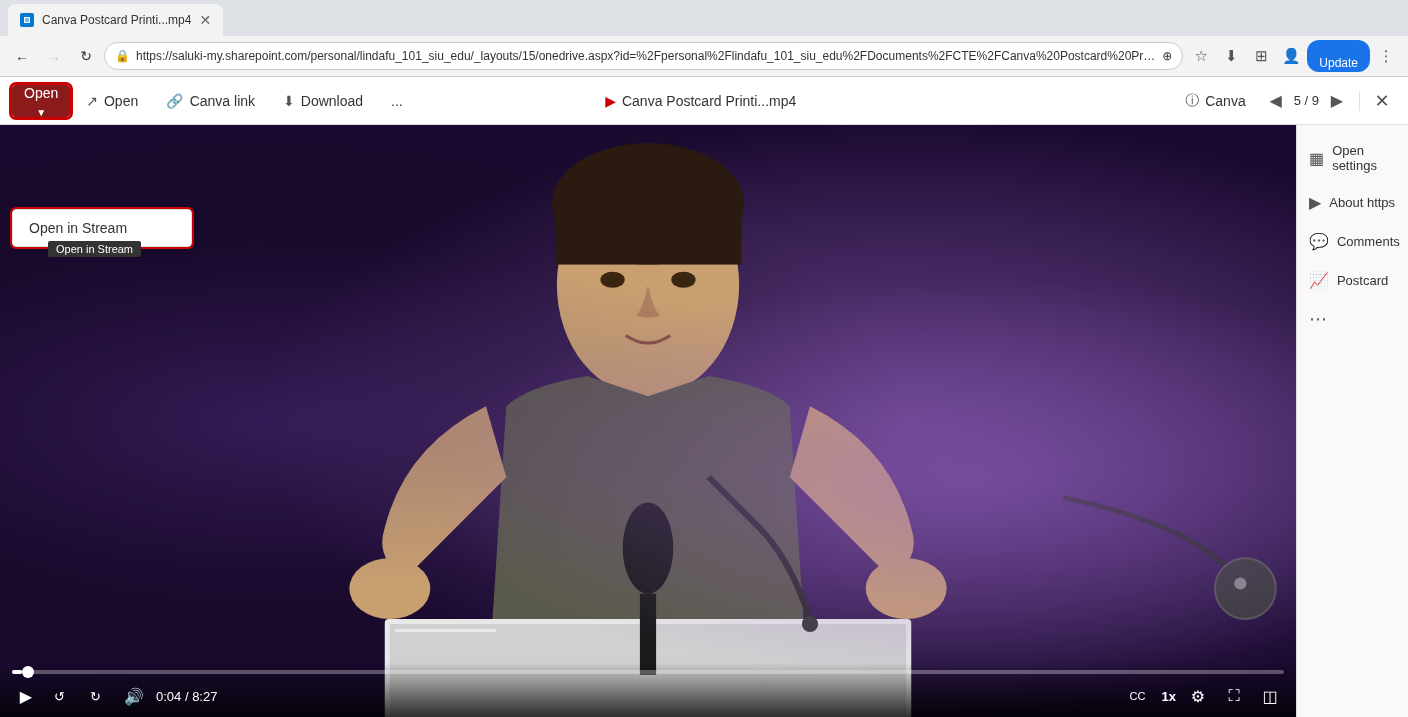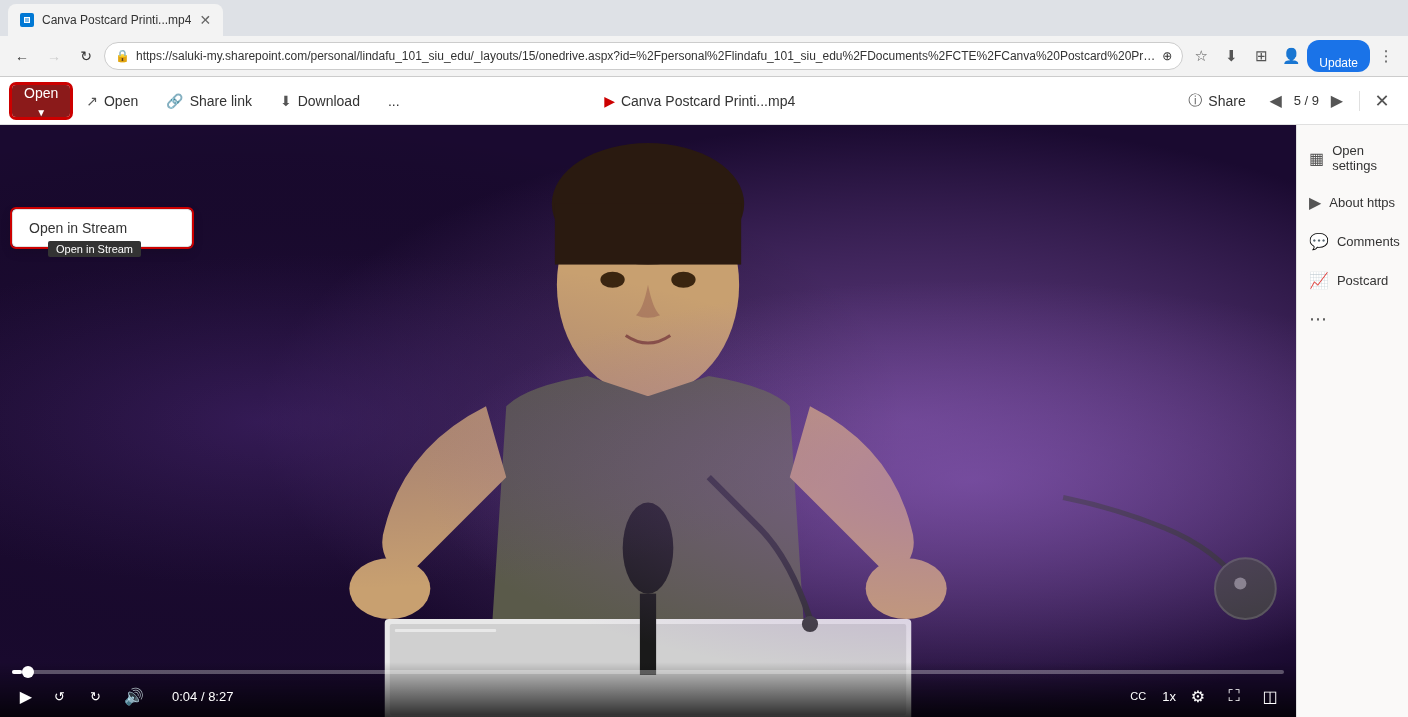--- a/index.html
+++ b/index.html
@@ -183,28 +183,28 @@
       background: none; border: none;
       color: white; cursor: pointer;
       width: 28px; height: 28px;
       display: flex; align-items: center; justify-content: center;
       font-size: 16px;
       border-radius: 4px;
     }
     .time-display {
       color: white;
       font-size: 13px;
-      margin-left: 16px;
+      margin-left: 0;
     }
     .ctrl-spacer { flex: 1; }
     .speed-badge {
       background: none; border: none;
       color: white;
       font-size: 13px;
-      font-weight: 400;
+      font-weight: 700;
       cursor: pointer;
     }
 
     
     .right-panel {
       width: 112px;
       background: #faf9f8;
       border-left: 1px solid #e0e0e0;
       display: flex;
       flex-direction: column;
@@ -375,41 +375,41 @@
     <span class="dropdown-arrow">▼</span>
   </button>
 
   <button class="toolbar-btn">
     <span class="toolbar-icon">↗</span>
     <span>Open</span>
   </button>
 
   <button class="toolbar-btn">
     <span class="toolbar-icon">🔗</span>
-    <span>Share link</span>
+    <span>Canva link</span>
   </button>
 
   <button class="toolbar-btn">
     <span class="toolbar-icon">⬇</span>
     <span>Download</span>
   </button>
 
   <button class="toolbar-btn">
     <span>...</span>
   </button>
 
   <div class="file-info">
     <span class="file-icon">▶</span>
     <span>Canva Postcard Printi...mp4</span>
   </div>
 
   <div class="toolbar-right">
     <button class="toolbar-btn">
       <span class="toolbar-icon">ⓘ</span>
-      <span>Share</span>
+      <span>Canva</span>
     </button>
 
     <div class="nav-pagination">
       <button class="page-nav-btn">◀</button>
       <span class="page-count">5 / 9</span>
       <button class="page-nav-btn">▶</button>
     </div>
 
     <div style="width:1px; height:20px; background:#e0e0e0; margin:0 4px;"></div>
 

